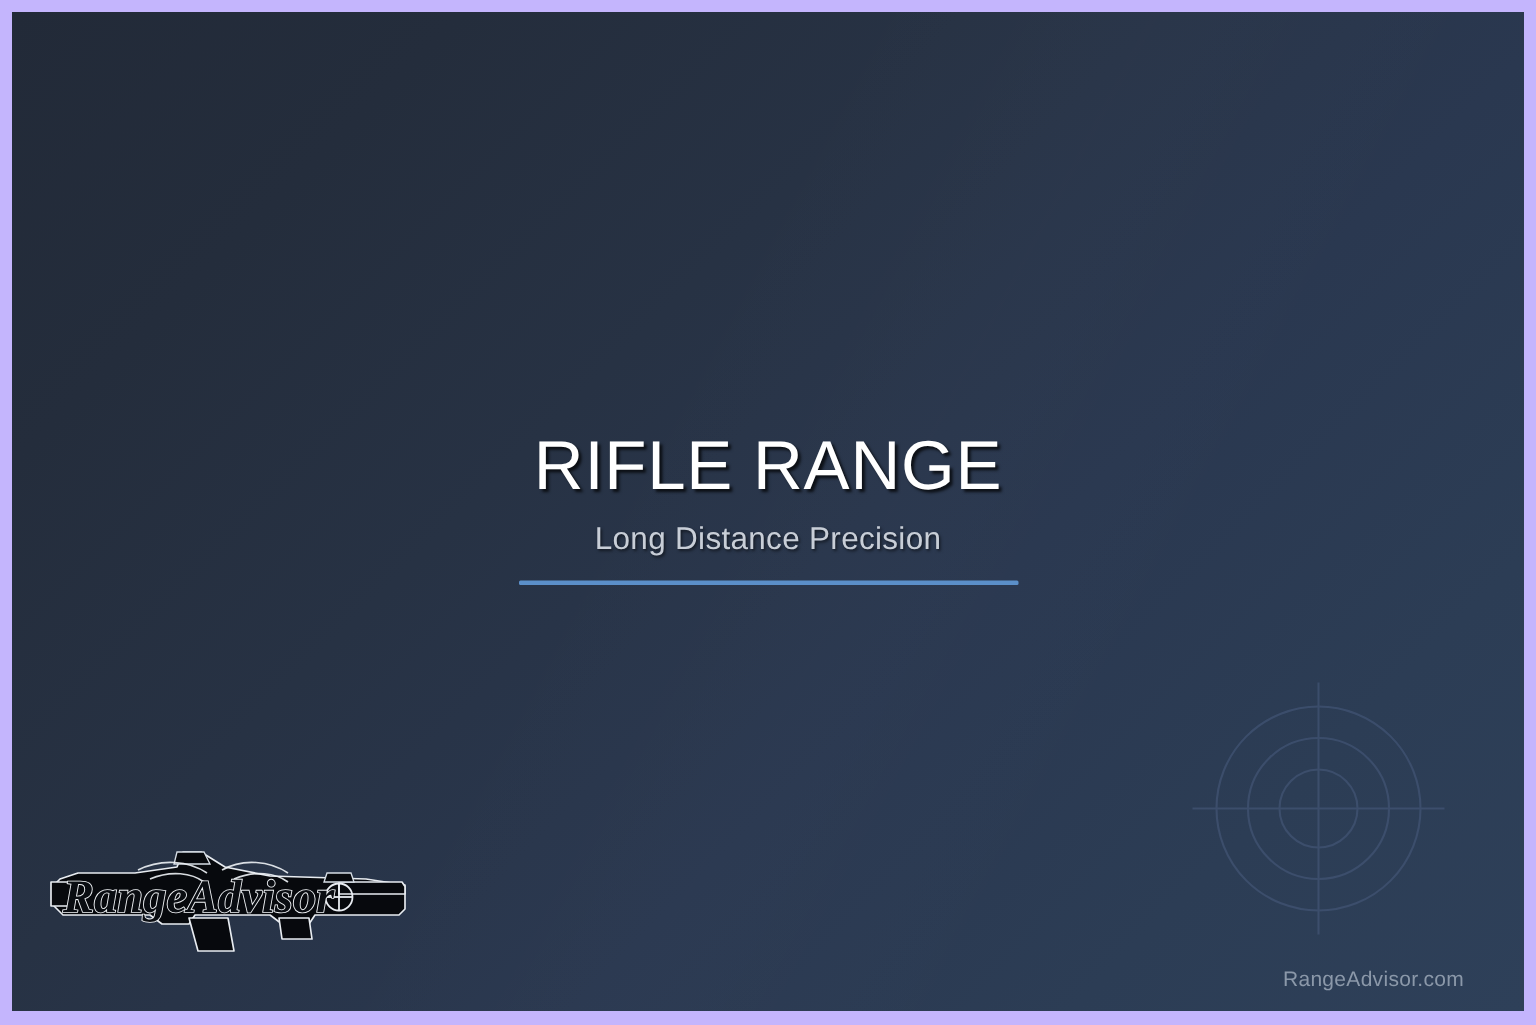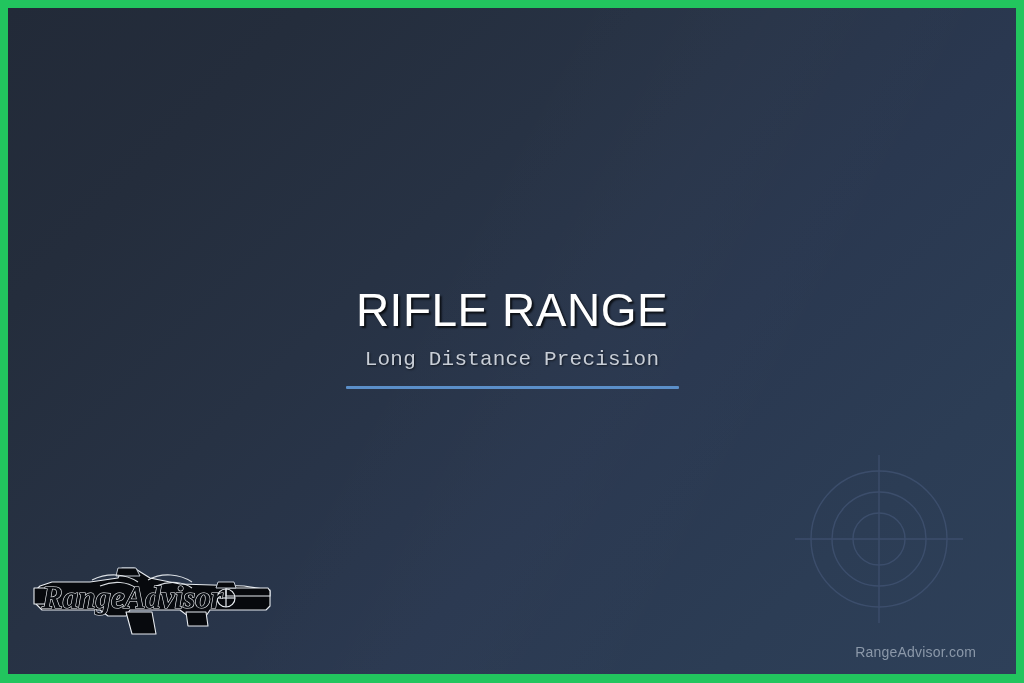--- a/index.html
+++ b/index.html
@@ -13,21 +13,21 @@
     overflow: hidden;
     font-family: "Liberation Sans", sans-serif;
   }
 
   
   #slide {
     position: relative;
     width: 1024px;
     height: 683px;
     box-sizing: border-box;
-    background: #22c55e;           
+    background: #c4b5fd;           
     padding: 8px 8px 9px 8px;
   }
 
   #canvas {
     position: relative;
     width: 100%;
     height: 100%;
     overflow: hidden;
     
     background:
@@ -72,21 +72,21 @@
     font-weight: 400;
     letter-spacing: 0.5px;
     color: #ffffff;
     line-height: 1.08;
     text-shadow: 2px 2px 2px rgba(0,0,0,0.72);
     white-space: nowrap;
   }
 
   #slide-subtitle {
     margin: 12px 0 0 0;
-    font-family: Liberation Mono, monospace;
+    font-family: Liberation Sans, sans-serif;
     font-size: 21px;
     font-weight: 400;
     color: #c8ced7;
     letter-spacing: 0.2px;
     text-shadow: 1px 1px 2px rgba(0,0,0,0.55);
     white-space: nowrap;
   }
 
   #title-rule {
     width: 333px;

